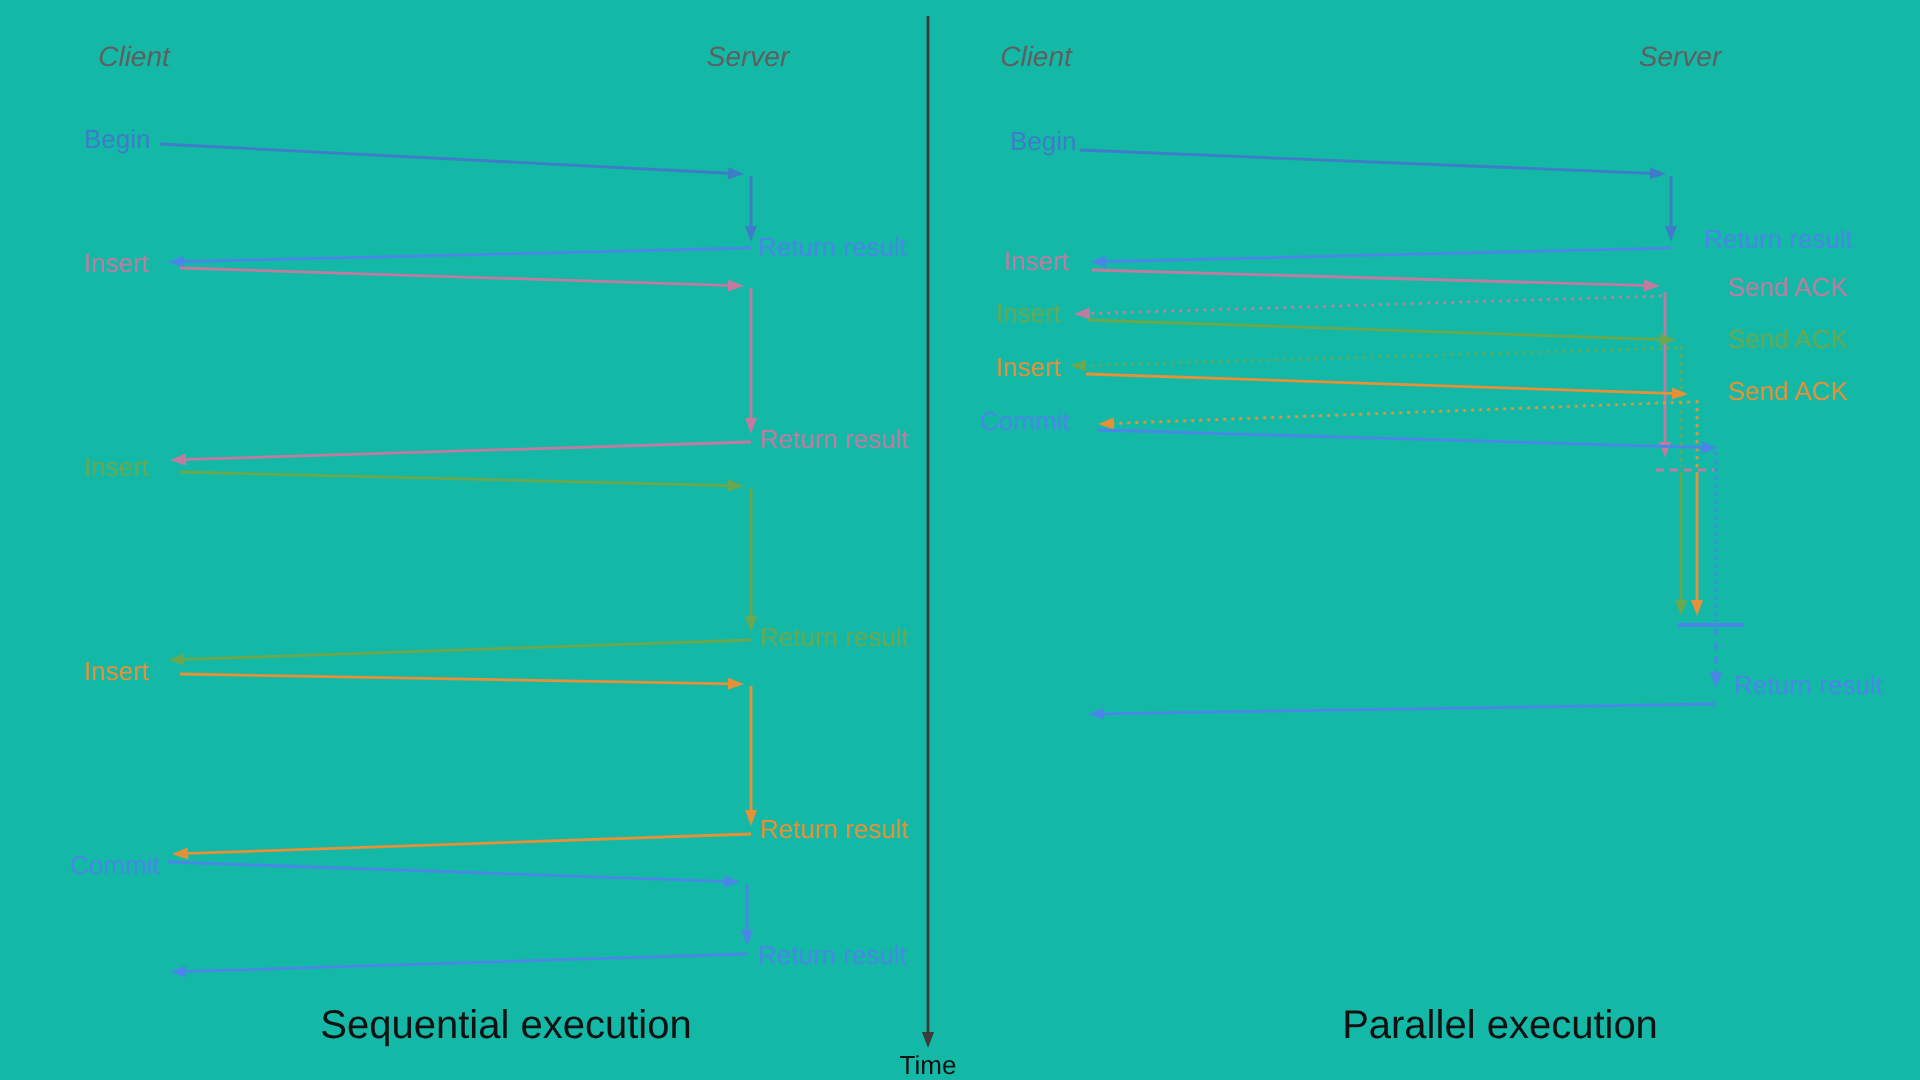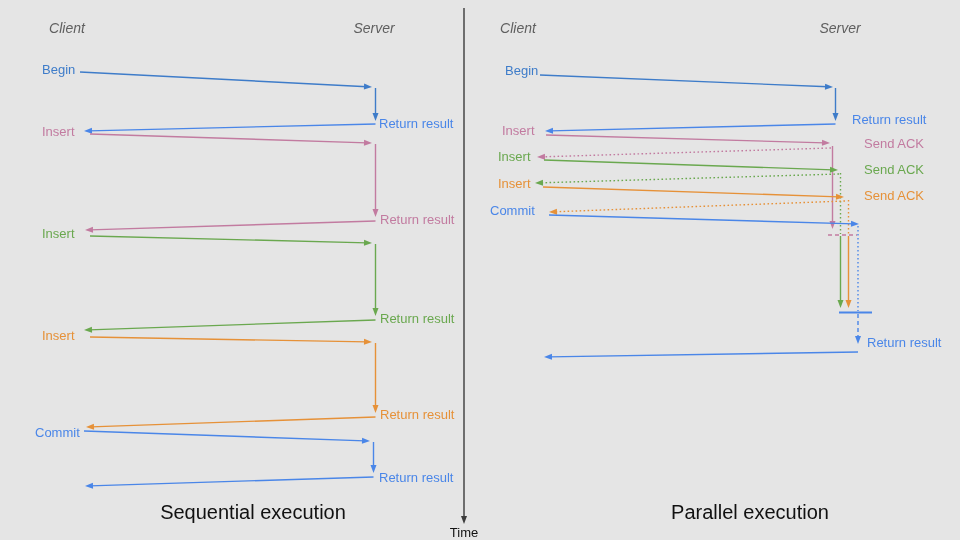--- a/index.html
+++ b/index.html
@@ -1,16 +1,16 @@
 <!DOCTYPE html>
 <html><head>
 <meta charset="utf-8">
 <style>
   html,body{margin:0;padding:0;background:#ffffff;}
-  .stage{position:relative;width:960px;height:540px;background:#e5e5e5;overflow:hidden;}
+  .stage{position:relative;width:960px;height:540px;background:#14b8a6;overflow:hidden;}
   svg{display:block;}
   text{font-family:"Liberation Sans","DejaVu Sans",sans-serif;}
   .flow{font-size:13px;}
   .hdr{font-size:14px;font-style:italic;}
   .caption{font-size:20px;}
   .time{font-size:13px;}
 </style>
 </head>
 <body>
 

